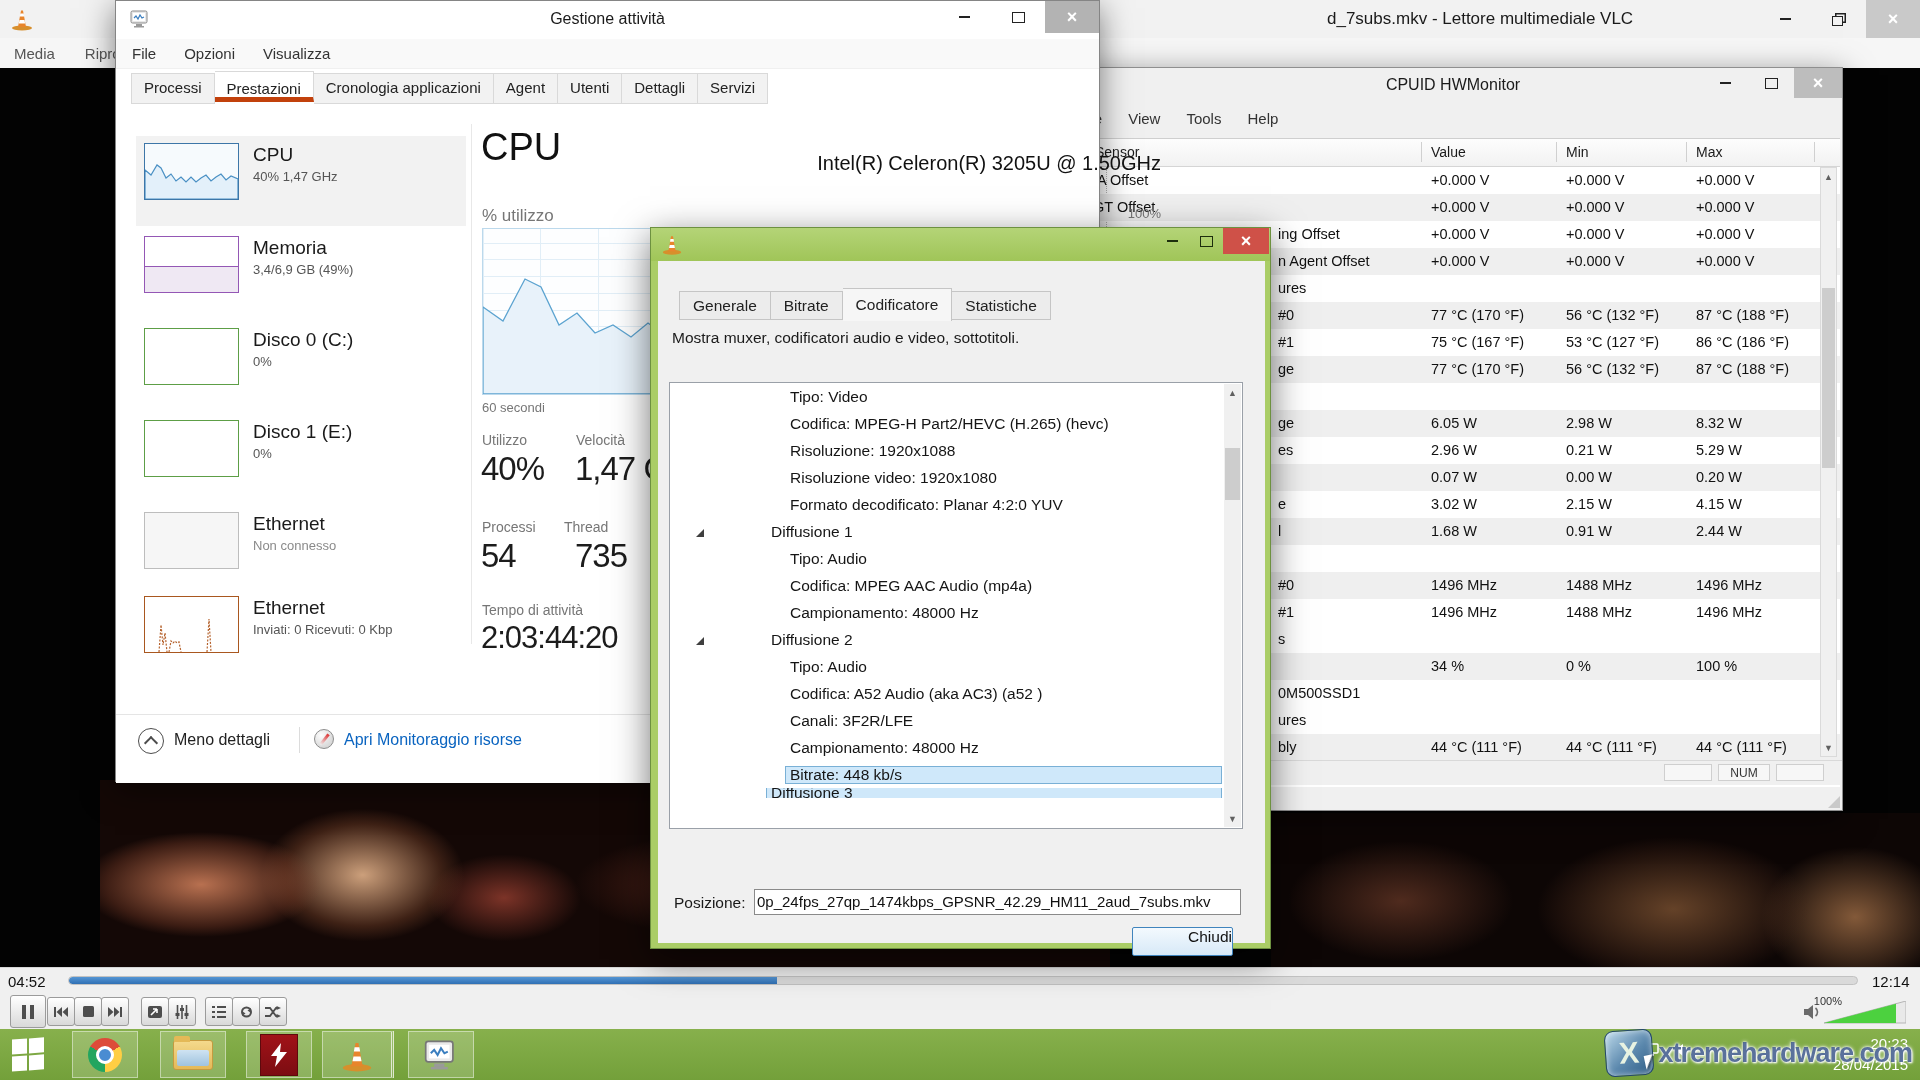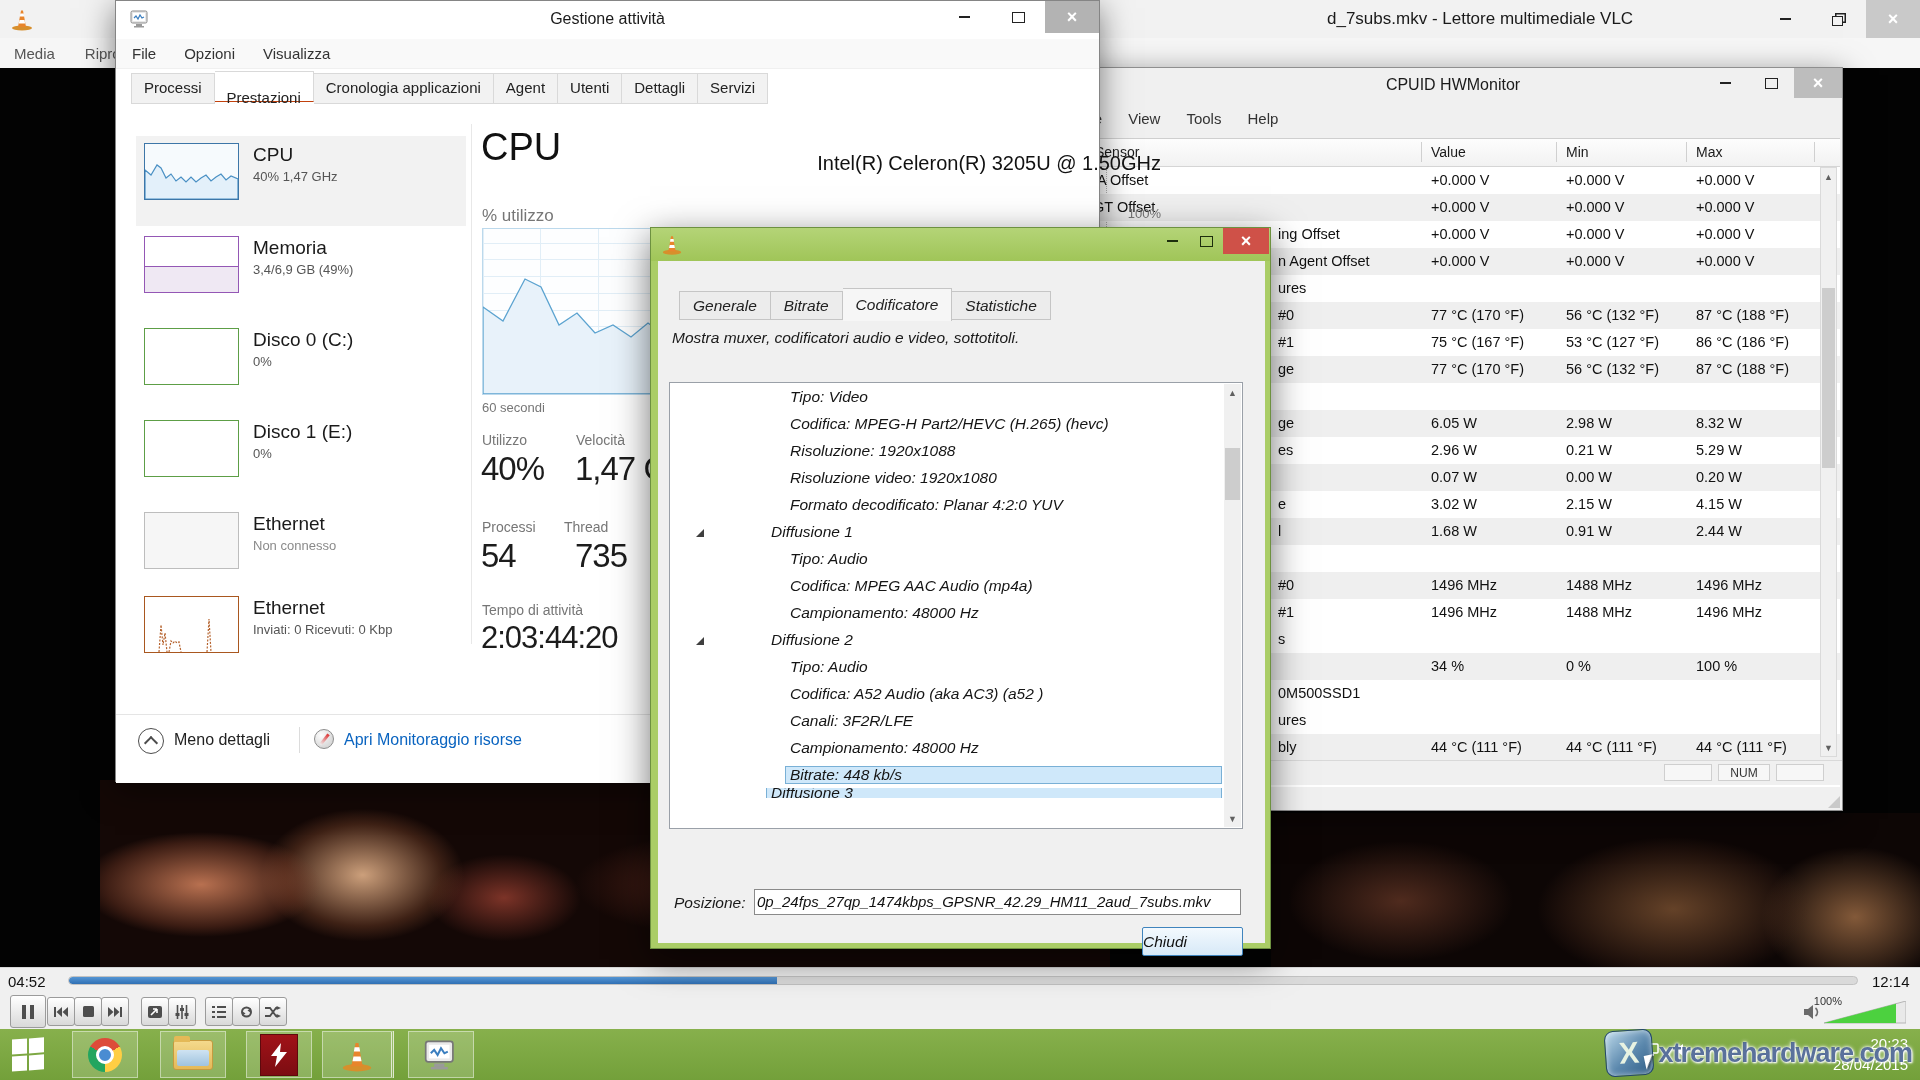--- a/index.html
+++ b/index.html
@@ -78,21 +78,21 @@
 
   
   #taskman{left:115px;top:0;width:985px;height:782px;background:#fff;border:1px solid #858585;box-sizing:border-box;z-index:20;}
   #tm-titlebar{left:0;top:0;width:100%;height:38px;background:#fff;}
   #tm-title{width:100%;text-align:center;margin-top:9px;font-size:16px;color:#1a1a1a;}
   #tm-icon{position:absolute;left:14px;top:8px;}
   #tm-menubar{left:0;top:38px;width:100%;height:30px;background:#f9f9f9;display:flex;gap:28px;align-items:center;padding-left:16px;box-sizing:border-box;font-size:15px;color:#333;border-bottom:1px solid #f0f0f0;}
   #tm-tabs{left:15px;top:72px;height:31px;display:flex;}
   .tmtab{padding:5px 12px 0 12px;font-size:15px;color:#222;background:#f2f2f2;border:1px solid #d9d9d9;border-left:none;height:100%;box-sizing:border-box;}
   .tmtab:first-child{border-left:1px solid #d9d9d9;}
-  .tmtab.active{background:#fff;border-bottom:1px solid #c2410c;margin-top:-2px;padding-top:17px;}
+  .tmtab.active{background:#fff;border-bottom:5px solid #c2410c;margin-top:-2px;padding-top:8px;}
   #tm-body{left:0;top:103px;width:100%;height:610px;background:#fff;}
   .vline{position:absolute;left:355px;top:20px;width:1px;height:520px;background:#e8e8e8;}
   .si{position:absolute;left:20px;width:330px;height:90px;display:flex;}
   .si.sel{background:#f2f2f2;}
   .thumb{width:95px;height:57px;margin:7px 14px 0 8px;background:#fff;box-sizing:border-box;flex:none;}
   .th-cpu{border:1px solid #3d76a8;background:#f6fafd;}
   .th-mem{border:1px solid #9457b5;position:relative;}
   .th-mem .memfill{position:absolute;left:0;bottom:0;width:100%;height:46%;background:#efe8f3;border-top:1px solid #9457b5;}
   .th-disk{border:1px solid #5d9e46;}
   .th-eth1{border:1px solid #bdbdbd;background:#f6f6f6;}
@@ -121,38 +121,38 @@
   #rm-link{position:absolute;left:228px;top:16px;font-size:16px;color:#0a64c0;}
 
   
   #dlg{left:650px;top:227px;width:621px;height:722px;z-index:30;background:#aacd66;border:1px solid #6d9140;box-sizing:border-box;box-shadow:0 10px 34px rgba(0,0,0,.55);}
   #dlg-titlebar{left:0;top:0;width:100%;height:33px;background:linear-gradient(#b4d477,#a0c558);}
   #dlg-title{width:100%;text-align:center;margin-top:7px;font-size:16.5px;color:#222;}
   #dlg-cone{position:absolute;left:10px;top:5px;}
   #dlg-btns{position:absolute;top:0;right:1px;display:flex;height:26px;}
   .dbtn{width:34px;display:flex;align-items:center;justify-content:center;color:#1d2e0d;}
   .dbtn.close{width:46px;background:#cf5148;color:#fff;}
-  #dlg-content{left:7px;top:33px;width:607px;height:682px;background:#f0f0f0;font-style:italic;}
+  #dlg-content{left:7px;top:33px;width:607px;height:682px;background:#f0f0f0;}
   #dlg-tabs{position:absolute;left:21px;top:28px;display:flex;align-items:flex-end;height:31px;}
   .dtab{padding:5px 13px;font-size:15.5px;color:#222;background:#ececec;border:1px solid #c5c5c5;border-left:none;height:29px;box-sizing:border-box;}
   .dtab:first-child{border-left:1px solid #c5c5c5;}
   .dtab.active{background:#f6f6f6;height:33px;padding-top:7px;border-bottom:none;position:relative;top:1px;}
   #dlg-desc{position:absolute;left:14px;top:66px;font-size:15.5px;color:#1a1a1a;line-height:22px;}
   #dlg-list{position:absolute;left:11px;top:121px;width:574px;height:447px;background:#fff;border:1px solid #9aa0a8;box-sizing:border-box;overflow:hidden;}
   .dline{position:relative;height:27px;font-size:15.5px;color:#151515;display:flex;align-items:center;padding-left:48px;}
   .dline .txt{margin-left:67px;padding:0 5px;white-space:nowrap;}
   .dline.l1 .txt{margin-left:48px;}
   .dline.tri::before{content:"";position:absolute;left:26px;top:11px;width:0;height:0;border-bottom:8px solid #3f3f3f;border-left:8px solid transparent;}
   .dline.selrow .txt{background:#cfe8fa;box-shadow:inset 0 0 0 1px #79b0d6;flex:1;margin-right:20px;}
   .dline.clip{height:10px;overflow:hidden;}
   #dlg-scroll{position:absolute;right:1px;top:1px;width:17px;height:443px;background:#f0f0f0;}
   #dlg-thumb{position:absolute;left:1px;top:64px;width:15px;height:52px;background:#cdcdcd;}
   #dlg-poslabel{position:absolute;left:16px;top:633px;font-size:15.5px;color:#1a1a1a;}
   #dlg-posfield{position:absolute;left:96px;top:628px;width:487px;height:26px;background:#fff;border:1px solid #8a8a8a;box-sizing:border-box;font-size:15px;color:#111;padding:3px 4px 0 2px;white-space:nowrap;overflow:hidden;}
-  #dlg-close{position:absolute;right:22px;top:666px;width:101px;height:29px;background:linear-gradient(#f3f9fe,#d7e9f7);border:1px solid #3f84bd;box-sizing:border-box;text-align:left;font-size:15.5px;color:#111;padding-top:5px;border-radius:2px;}
+  #dlg-close{position:absolute;right:32px;top:666px;width:101px;height:29px;background:linear-gradient(#f3f9fe,#d7e9f7);border:1px solid #3f84bd;box-sizing:border-box;text-align:right;font-size:15.5px;color:#111;border-radius:2px;}
 
   
   #taskbar{left:0;top:1029px;width:1920px;height:51px;background:linear-gradient(#87b04c,#73a03a);z-index:40;}
   #start{position:absolute;left:12px;top:9px;width:46px;height:33px;display:grid;grid-template-columns:15px 15px;grid-template-rows:15px 15px;gap:2px;transform:skewY(-4deg);}
   #start span{background:#fff;}
   .slot{position:absolute;top:2px;width:66px;height:47px;background:rgba(255,255,255,.18);border:1px solid rgba(255,255,255,.45);box-sizing:border-box;display:flex;align-items:center;justify-content:center;}
   .chrome{width:34px;height:34px;border-radius:50%;background:conic-gradient(from -60deg,#dd4b39 0 120deg,#ffce43 120deg 240deg,#23a55f 240deg 360deg);position:relative;}
   .chrome::after{content:"";position:absolute;left:8px;top:8px;width:18px;height:18px;border-radius:50%;background:#4a8cd2;border:3px solid #fff;box-sizing:border-box;}
   .folder{width:38px;height:28px;background:linear-gradient(#f4d98c,#e4b957);border-radius:3px;position:relative;border:1px solid #c59a3f;}
   .folder::before{content:"";position:absolute;left:0;top:-5px;width:16px;height:6px;background:#e4b957;border-radius:2px 2px 0 0;}

